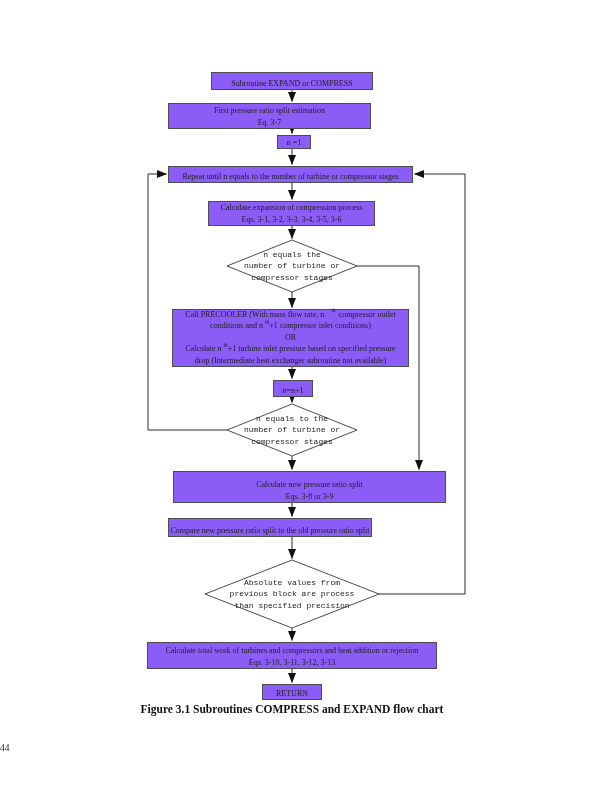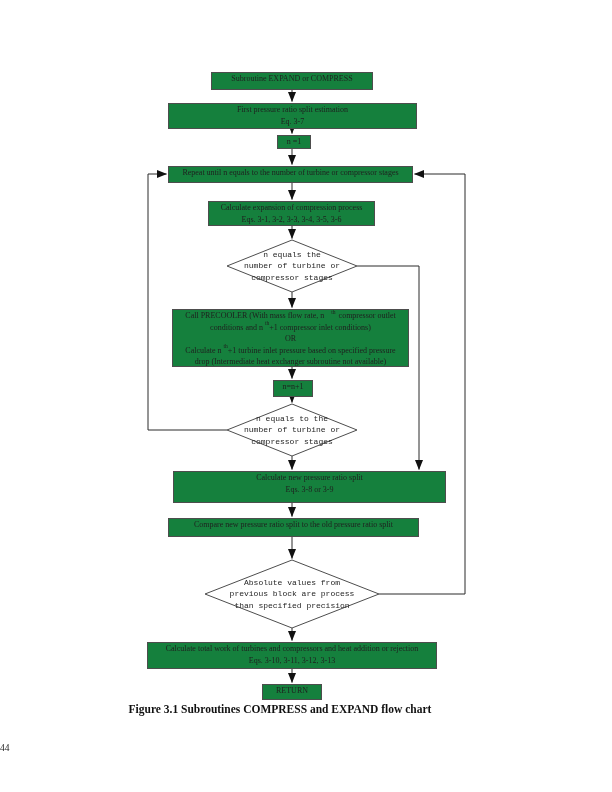--- a/index.html
+++ b/index.html
@@ -9,24 +9,24 @@
     background:#ffffff;
     font-family:"Liberation Serif","DejaVu Serif",serif;
     color:#1f1f1f;
     overflow:hidden;
   }
   #flow-svg{position:absolute;left:0;top:0;width:612px;height:792px;}
   .rect{
     position:absolute;
     box-sizing:border-box;
     border:1px solid #4d4d4d;
-    background:#15803d;
+    background:#8b5cf6;
     display:flex;
     flex-direction:column;
-    justify-content:flex-start;
+    justify-content:flex-end;
     align-items:center;
     text-align:center;
     font-size:8px;
     line-height:11.5px;
     color:#1f1f1f;
   }
   .dtext{
     position:absolute;
     display:flex;
     flex-direction:column;
@@ -48,20 +48,21 @@
   }
   sup.g1{margin-left:7px;margin-right:3px;}
   sup.gn{margin-left:2px;}
   #caption{
     position:absolute;
     left:0;top:703px;width:560px;
     text-align:center;
     font-weight:bold;
     font-size:11.5px;
     color:#111;
+    padding-left:12px;
   }
   #pagenum{
     position:absolute;
     left:0;top:743px;width:612px;
     font-size:9.5px;
     color:#1f1f1f;
   }
 </style>
 </head>
 <body>
@@ -94,21 +95,21 @@
 
     <polygon points="227,266 292,240 357,266 292,292" fill="#ffffff" stroke="#4d4d4d" stroke-width="1"></polygon>
     <polygon points="227,430 292,404 357,430 292,456" fill="#ffffff" stroke="#4d4d4d" stroke-width="1"></polygon>
     <polygon points="205,594 292,560 379,594 292,628" fill="#ffffff" stroke="#4d4d4d" stroke-width="1"></polygon>
   </svg>
 
   <div class="rect" style="left:211px;top:72px;width:162px;height:18px">
     <div class="tl">Subroutine EXPAND or COMPRESS</div>
   </div>
 
-  <div class="rect" style="left:168px;top:103px;width:249px;height:26px">
+  <div class="rect" style="left:168px;top:103px;width:203px;height:26px">
     <div class="tl">First pressure ratio split estimation</div>
     <div class="tl">Eq. 3-7</div>
   </div>
 
   <div class="rect" style="left:277px;top:135px;width:34px;height:14px">
     <div class="tl">n =1</div>
   </div>
 
   <div class="rect" style="left:168px;top:166px;width:245px;height:17px">
     <div class="tl">Repeat until n equals to the number of turbine or compressor stages</div>
@@ -141,21 +142,21 @@
     <div class="tl">n equals to the</div>
     <div class="tl">number of turbine or</div>
     <div class="tl">compressor stages</div>
   </div>
 
   <div class="rect" style="left:173px;top:471px;width:273px;height:32px">
     <div class="tl">Calculate new pressure ratio split</div>
     <div class="tl">Eqs. 3-8 or 3-9</div>
   </div>
 
-  <div class="rect" style="left:168px;top:518px;width:251px;height:19px">
+  <div class="rect" style="left:168px;top:518px;width:204px;height:19px">
     <div class="tl">Compare new pressure ratio split to the old pressure ratio split</div>
   </div>
 
   <div class="dtext" style="left:212px;top:573px;width:160px;height:42px">
     <div class="tl">Absolute values from</div>
     <div class="tl">previous block are process</div>
     <div class="tl">than specified precision</div>
   </div>
 
   <div class="rect" style="left:147px;top:642px;width:290px;height:27px">

